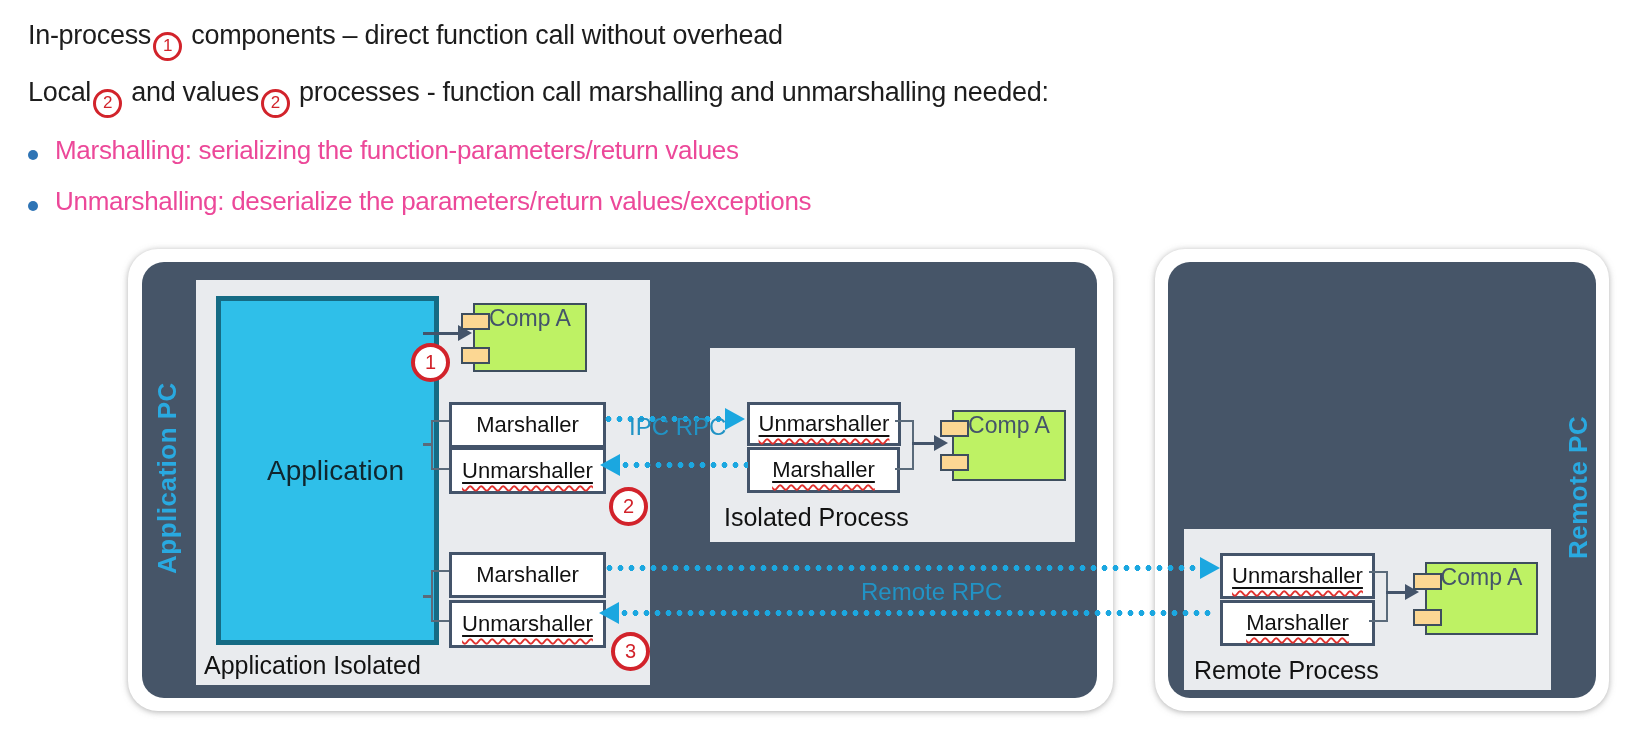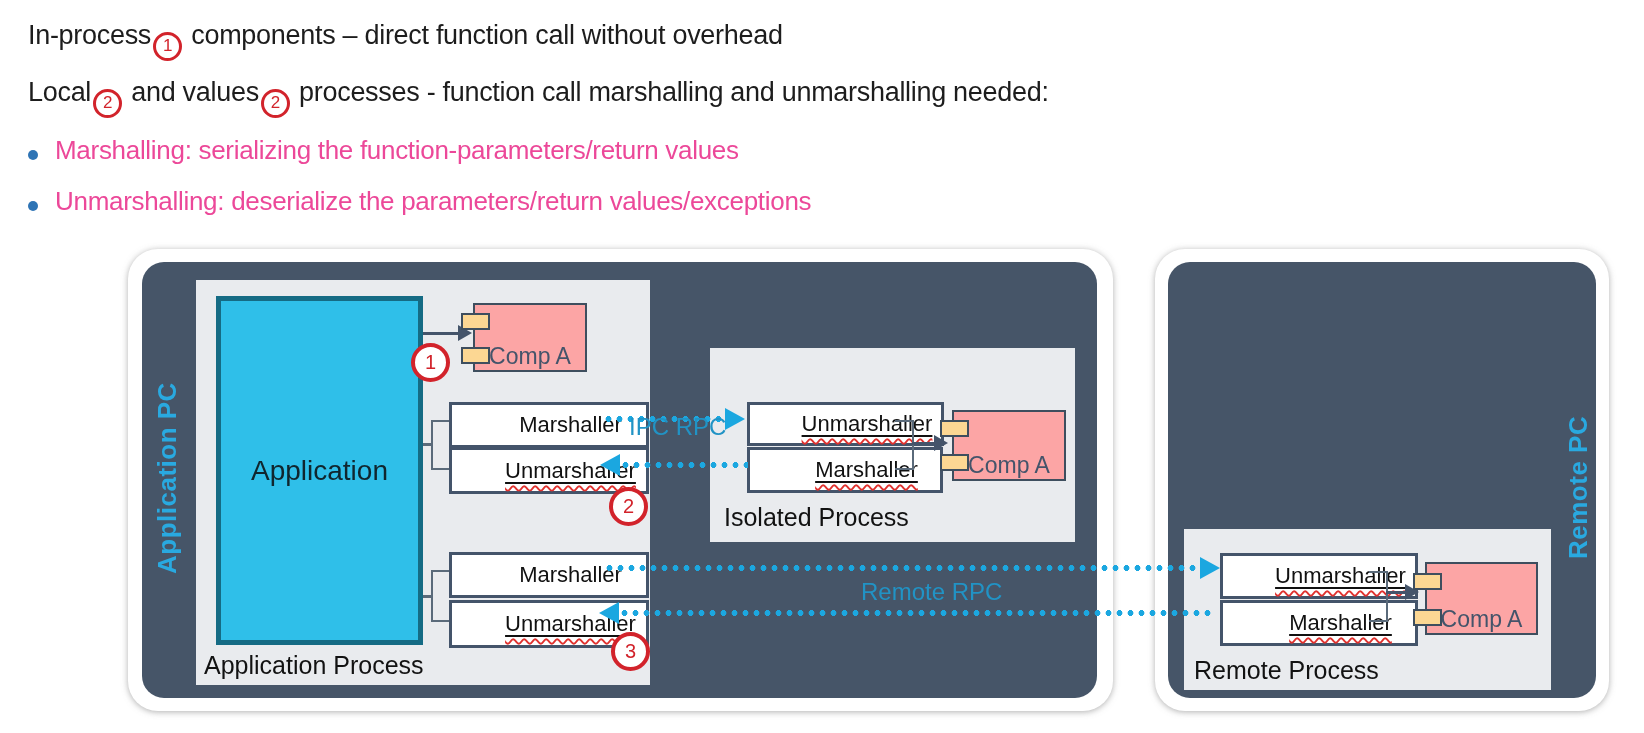--- a/index.html
+++ b/index.html
@@ -20,23 +20,23 @@
   .panel{position:absolute;background:#E9EBEE;}
   .panel-label{position:absolute;font-size:25px;color:#121212;white-space:nowrap;}
   .vlabel{position:absolute;writing-mode:vertical-rl;transform:rotate(180deg);
           font-weight:bold;font-size:26px;color:#29A9E0;letter-spacing:0.5px;
           display:flex;align-items:center;justify-content:center;}
 
   
   .appbox{position:absolute;background:#2FBFE9;border:5px solid #156B84;display:flex;
           align-items:center;justify-content:center;font-size:28px;color:#10262e;}
   .mbox{position:absolute;background:#ffffff;border:3px solid #44546A;display:flex;
-        align-items:center;justify-content:center;font-size:22px;color:#111;white-space:nowrap;padding-left:43px;}
-  .comp{position:absolute;background:#fca5a5;border:2px solid #3E4E5E;display:flex;
-        align-items:flex-end;justify-content:center;font-size:23px;color:#44546A;z-index:2;}
+        align-items:center;justify-content:center;font-size:22px;color:#111;white-space:nowrap;}
+  .comp{position:absolute;background:#bef264;border:2px solid #3E4E5E;display:flex;
+        align-items:flex-start;justify-content:center;font-size:23px;color:#44546A;z-index:2;}
   .ctab{position:absolute;width:25px;height:13px;background:#FCD793;border:2px solid #3E4E5E;z-index:3;}
 
   
   .bracket-l{position:absolute;border-left:2.5px solid #5A6A7A;border-top:2.5px solid #5A6A7A;border-bottom:2.5px solid #5A6A7A;}
   .bracket-r{position:absolute;border-right:2.5px solid #5A6A7A;border-top:2.5px solid #5A6A7A;border-bottom:2.5px solid #5A6A7A;}
   .stub{position:absolute;background:#5A6A7A;height:2.5px;}
   .darrow-line{position:absolute;background:#44546A;height:2.5px;}
   .darrow-head-r{position:absolute;width:0;height:0;border-top:8px solid transparent;
                  border-bottom:8px solid transparent;border-left:14px solid #44546A;}
   .dots-h{position:absolute;height:8px;z-index:6;
@@ -76,23 +76,23 @@
   <div class="bullet-text" style="left:55px;top:135px;">Marshalling: serializing the function-parameters/return values</div>
 
   <div class="bdot" style="left:28px;top:201px;"></div>
   <div class="bullet-text" style="left:55px;top:186px;">Unmarshalling: deserialize the parameters/return values/exceptions</div>
 
   <div class="card-outer" style="left:128px;top:249px;width:985px;height:462px;"></div>
   <div class="card-inner" style="left:142px;top:262px;width:955px;height:436px;"></div>
   <div class="vlabel" style="left:149px;top:368px;width:36px;height:220px;">Application PC</div>
 
   <div class="panel" style="left:196px;top:280px;width:454px;height:405px;"></div>
-  <div class="panel-label" style="left:204px;top:651px;">Application Process</div>
+  <div class="panel-label" style="left:204px;top:651px;">Application Isolated</div>
 
-  <div class="appbox" style="left:216px;top:296px;width:197px;height:339px;">
+  <div class="appbox" style="left:216px;top:296px;width:197px;height:339px;padding-left:16px;">
     <span>Application</span>
   </div>
 
   <div class="darrow-line" style="left:423px;top:332px;width:37px;"></div>
   <div class="darrow-head-r" style="left:458px;top:325px;"></div>
 
   <div class="ctab" style="left:461px;top:313px;"></div>
   <div class="ctab" style="left:461px;top:347px;"></div>
   <div class="comp" style="left:473px;top:303px;width:110px;height:65px;">
     <span>Comp A</span>

